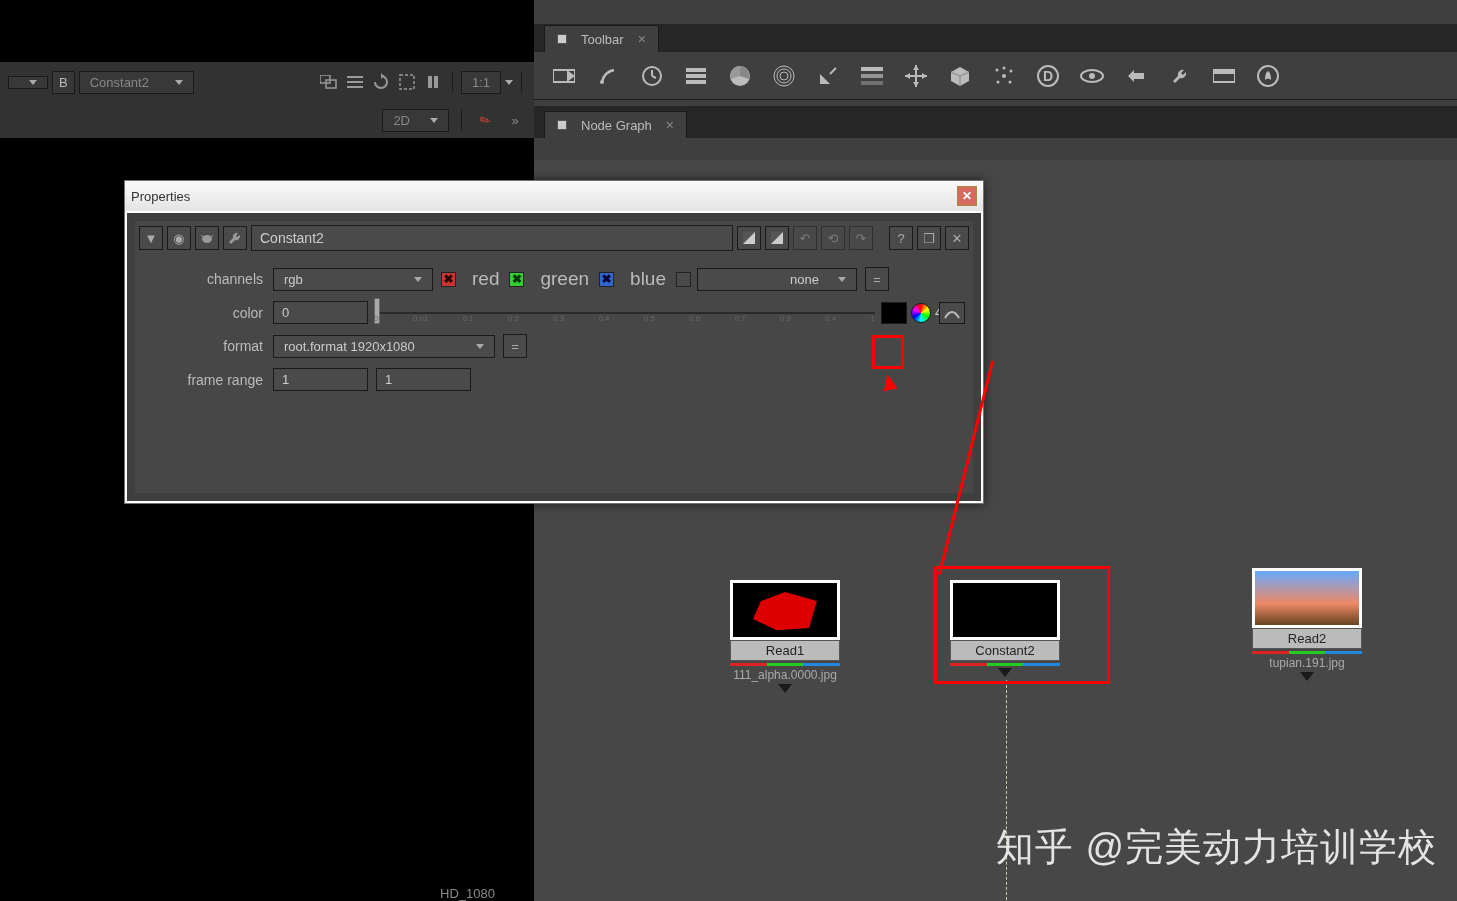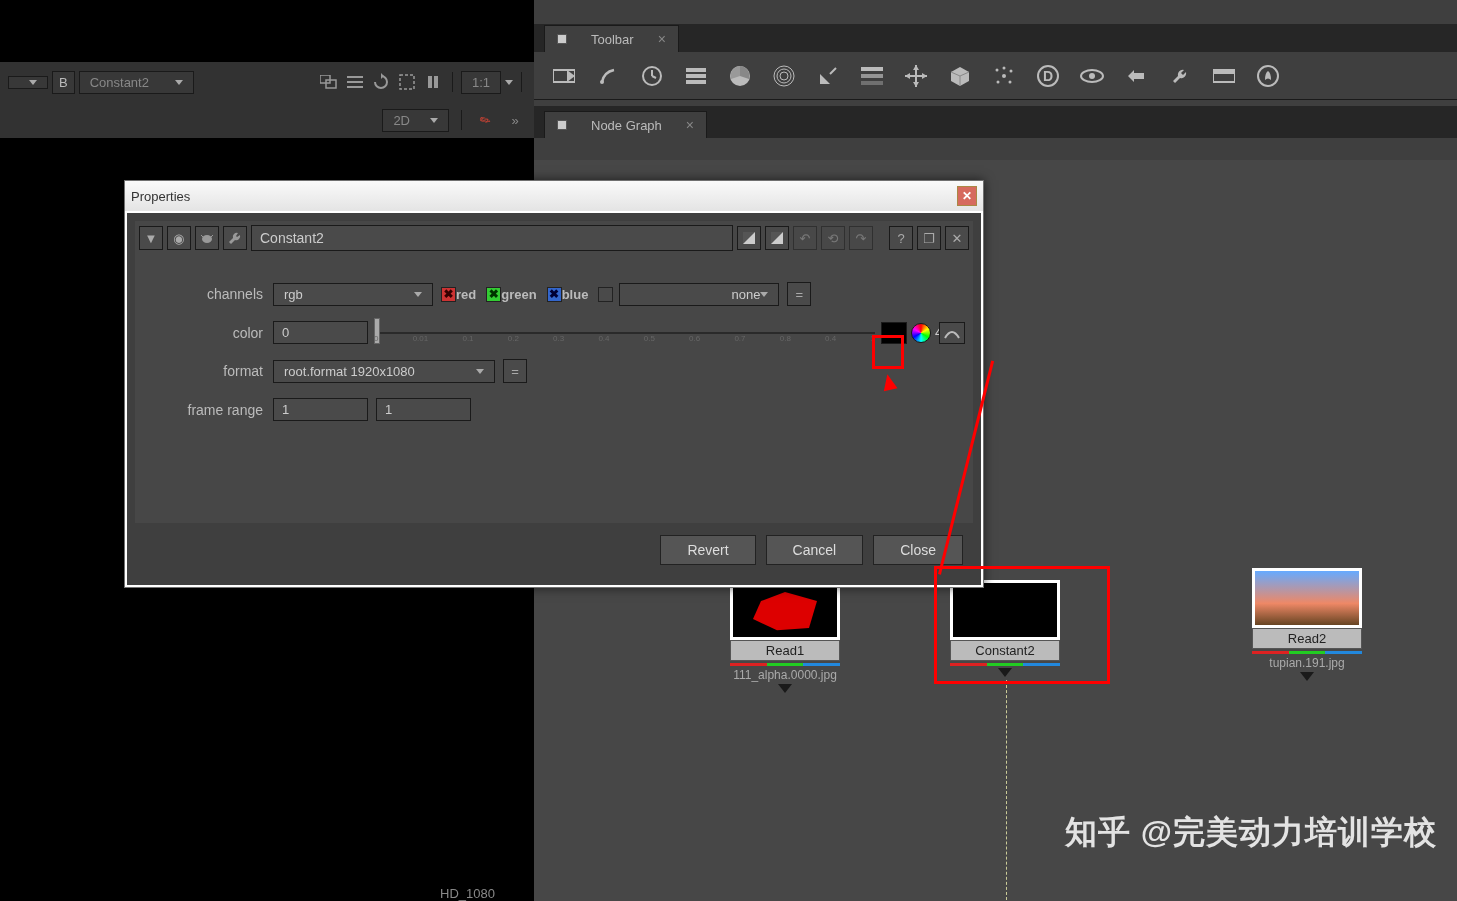--- a/index.html
+++ b/index.html
@@ -14,21 +14,21 @@
 .viewer-sep { width: 1px; height: 20px; background: #1a1a1a; margin: 0 4px; }
 .viewer-status { position: absolute; bottom: 0; left: 440px; color: #888; font-size: 13px; }
 .viewer-black { position: absolute; top: 138px; left: 0; width: 440px; height: 763px; background: #000; }
 .viewer-label-b { background: #383838; border: 1px solid #1a1a1a; padding: 3px 6px; color: #bbb; }
 .pin-icon { color: #d43; transform: rotate(-30deg); }
 .red-thin { position: absolute; left: 0; top: 340px; width: 120px; height: 1px; border-top: 1px dashed #666; }
 
 
 .right-area { position: absolute; left: 534px; top: 0; width: 923px; height: 901px; background: #3f3f3f; }
 .toolbar-tab-row { height: 28px; background: #262626; display: flex; align-items: flex-end; padding-left: 10px; margin-top: 24px; }
-.tab { background: #3f3f3f; padding: 5px 12px; color: #bbb; display: flex; align-items: center; gap: 24px; border: 1px solid #1a1a1a; border-bottom: none; }
+.tab { background: #3f3f3f; padding: 5px 12px; color: #bbb; display: flex; align-items: center; gap: 14px; border: 1px solid #1a1a1a; border-bottom: none; }
 .tab .dot { width: 10px; height: 10px; background: #ccc; border: 1px solid #555; }
 .tab .x { color: #888; font-size: 14px; }
 .toolbar-icons { height: 48px; background: #3f3f3f; display: flex; align-items: center; gap: 20px; padding: 0 18px; border-bottom: 1px solid #1a1a1a; }
 .tbi { width: 24px; height: 24px; display: inline-flex; align-items: center; justify-content: center; color: #b8b8b8; }
 
 
 .nodegraph-tab-row { height: 32px; background: #262626; display: flex; align-items: flex-end; padding-left: 10px; margin-top: 6px; }
 .nodegraph { position: absolute; top: 160px; left: 0; width: 923px; height: 741px; background: #474747; }
 .node { position: absolute; text-align: center; }
 .node .thumb { width: 110px; height: 60px; background: #000; border: 3px solid #fff; display: flex; align-items: center; justify-content: center; overflow: hidden; }
@@ -46,48 +46,48 @@
 .dialog-title { color: #333; font-size: 13px; }
 .dialog-closebtn { width: 20px; height: 20px; background: #d66a5e; border: 1px solid #a84; color: #fff; display: flex; align-items: center; justify-content: center; font-size: 12px; font-weight: bold; }
 .dialog-body { background: #3f3f3f; padding: 8px; border: 2px solid #fff; }
 .prop-header { display: flex; align-items: center; gap: 4px; background: #474747; padding: 4px; }
 .hbtn { width: 24px; height: 24px; background: #4a4a4a; border: 1px solid #1a1a1a; display: flex; align-items: center; justify-content: center; color: #aaa; }
 .node-name-field { flex: 1; background: #4a4a4a; border: 1px solid #1a1a1a; padding: 4px 8px; color: #ccc; font-size: 14px; }
 .tabs-row { display: flex; margin-top: 8px; background: #3a3a3a; }
 .ptab { padding: 6px 14px; color: #bbb; }
 .ptab.active { background: #474747; color: #ddd; }
 .props-form { padding: 12px 8px; background: #474747; }
-.form-row { display: flex; align-items: center; margin-bottom: 10px; margin-top: 15px; }
+.form-row { display: flex; align-items: center; margin-bottom: 10px; }
 .form-label { width: 130px; text-align: right; color: #bbb; padding-right: 10px; font-size: 14px; }
-.dd { background: #4a4a4a; border: 1px solid #1a1a1a; padding: 3px 10px; color: #ccc; display: inline-flex; align-items: center; gap: 0; font-size: 13px; }
+.dd { background: #4a4a4a; border: 1px solid #1a1a1a; padding: 3px 10px; color: #ccc; display: inline-flex; align-items: center; gap: 19px; font-size: 13px; }
 .tri-down { width: 0; height: 0; border-left: 4px solid transparent; border-right: 4px solid transparent; border-top: 5px solid #aaa; }
 .chk { width: 15px; height: 15px; display: inline-flex; align-items: center; justify-content: center; font-size: 12px; font-weight: bold; border: 1px solid #222; }
 .chk.red { background: #c33; color: #300; }
 .chk.green { background: #3c3; color: #030; }
 .chk.blue { background: #36c; color: #003; }
 .chk.empty { background: #4a4a4a; }
-.chan-label { color: #bbb; padding: 0 10px 0 0; font-size: 13px; font-weight: bold; }
+.chan-label { color: #bbb; padding: 0 10px 0 16px; font-size: 19px; }
 .num-input { background: #4a4a4a; border: 1px solid #1a1a1a; padding: 3px 8px; color: #ccc; width: 95px; font-size: 13px; }
 .slider { flex: 1; height: 22px; position: relative; background: #474747; margin: 0 6px; }
 .slider-track { position: absolute; top: 10px; left: 0; width: 100%; height: 2px; background: #2a2a2a; }
 .slider-ticks { position: absolute; top: 12px; left: 0; width: 100%; display: flex; justify-content: space-between; font-size: 8px; color: #666; }
 .slider-handle { position: absolute; left: 0; top: -4px; width: 6px; height: 26px; background: #aaa; border: 1px solid #666; }
 .swatch-black { width: 26px; height: 22px; background: #000; border: 1px solid #1a1a1a; }
 .colorwheel { width: 20px; height: 20px; border-radius: 50%; background: conic-gradient(red,yellow,lime,cyan,blue,magenta,red); border: 1px solid #1a1a1a; }
 .anim-btn { width: 26px; height: 22px; background: #4a4a4a; border: 1px solid #1a1a1a; display: flex; align-items: center; justify-content: center; }
 .dialog-footer { display: flex; justify-content: flex-end; gap: 10px; padding: 12px 10px; background: #3f3f3f; }
 .footer-btn { background: #555; border: 1px solid #222; color: #ddd; padding: 6px 26px; font-size: 14px; }
 
 
 .anno-box1 { position: absolute; border: 3px solid #f00; }
 .anno-line { position: absolute; background: #f00; transform-origin: 0 0; }
 .anno-arrow-head { position: absolute; width: 0; height: 0; border-left: 7px solid transparent; border-right: 7px solid transparent; border-bottom: 16px solid #f00; }
 
 
-.watermark { position: absolute; right: 20px; bottom: 46px; font-size: 32px; color: rgba(255,255,255,0.85); font-weight: 700; letter-spacing: 1px; }
+.watermark { position: absolute; right: 20px; bottom: 28px; font-size: 38px; color: rgba(255,255,255,0.85); font-weight: 400; letter-spacing: 1px; }
 .dashed-yellow { position: absolute; border-left: 1px dashed #cc9; height: 220px; }
 </style>
 </head>
 <body>
 
 <div class="viewer-panel">
   <div class="viewer-topbar">
     <span class="viewer-dropdown" style="width:40px;justify-content:flex-end">
         <span class="tri-down"></span>
       </span>
@@ -437,25 +437,20 @@
 
       <div class="form-row">
         <div class="form-label">frame range</div>
         <input class="num-input" value="1" style="">
         <span style="width:8px"></span>
         <input class="num-input" value="1" style="">
       </div>
       <div style="height:80px"></div>
     </div>
 
-    <div class="dialog-footer">
-      <button class="footer-btn">Revert</button>
-      <button class="footer-btn">Cancel</button>
-      <button class="footer-btn">Close</button>
-    </div>
   </div>
 </div>
 
 <div class="anno-box1" style="left:872px; top:335px; width:32px; height:34px;"></div>
 <div class="anno-box1" style="left:934px; top:566px; width:176px; height:118px;"></div>
 <div class="anno-line" style="left:938px; top:574px; width:220px; height:3px; transform:rotate(-76deg);"></div>
 <div class="anno-arrow-head" style="left:882px; top:374px; transform:rotate(-12deg);"></div>
 
 <div class="watermark">知乎 @完美动力培训学校</div>
 

